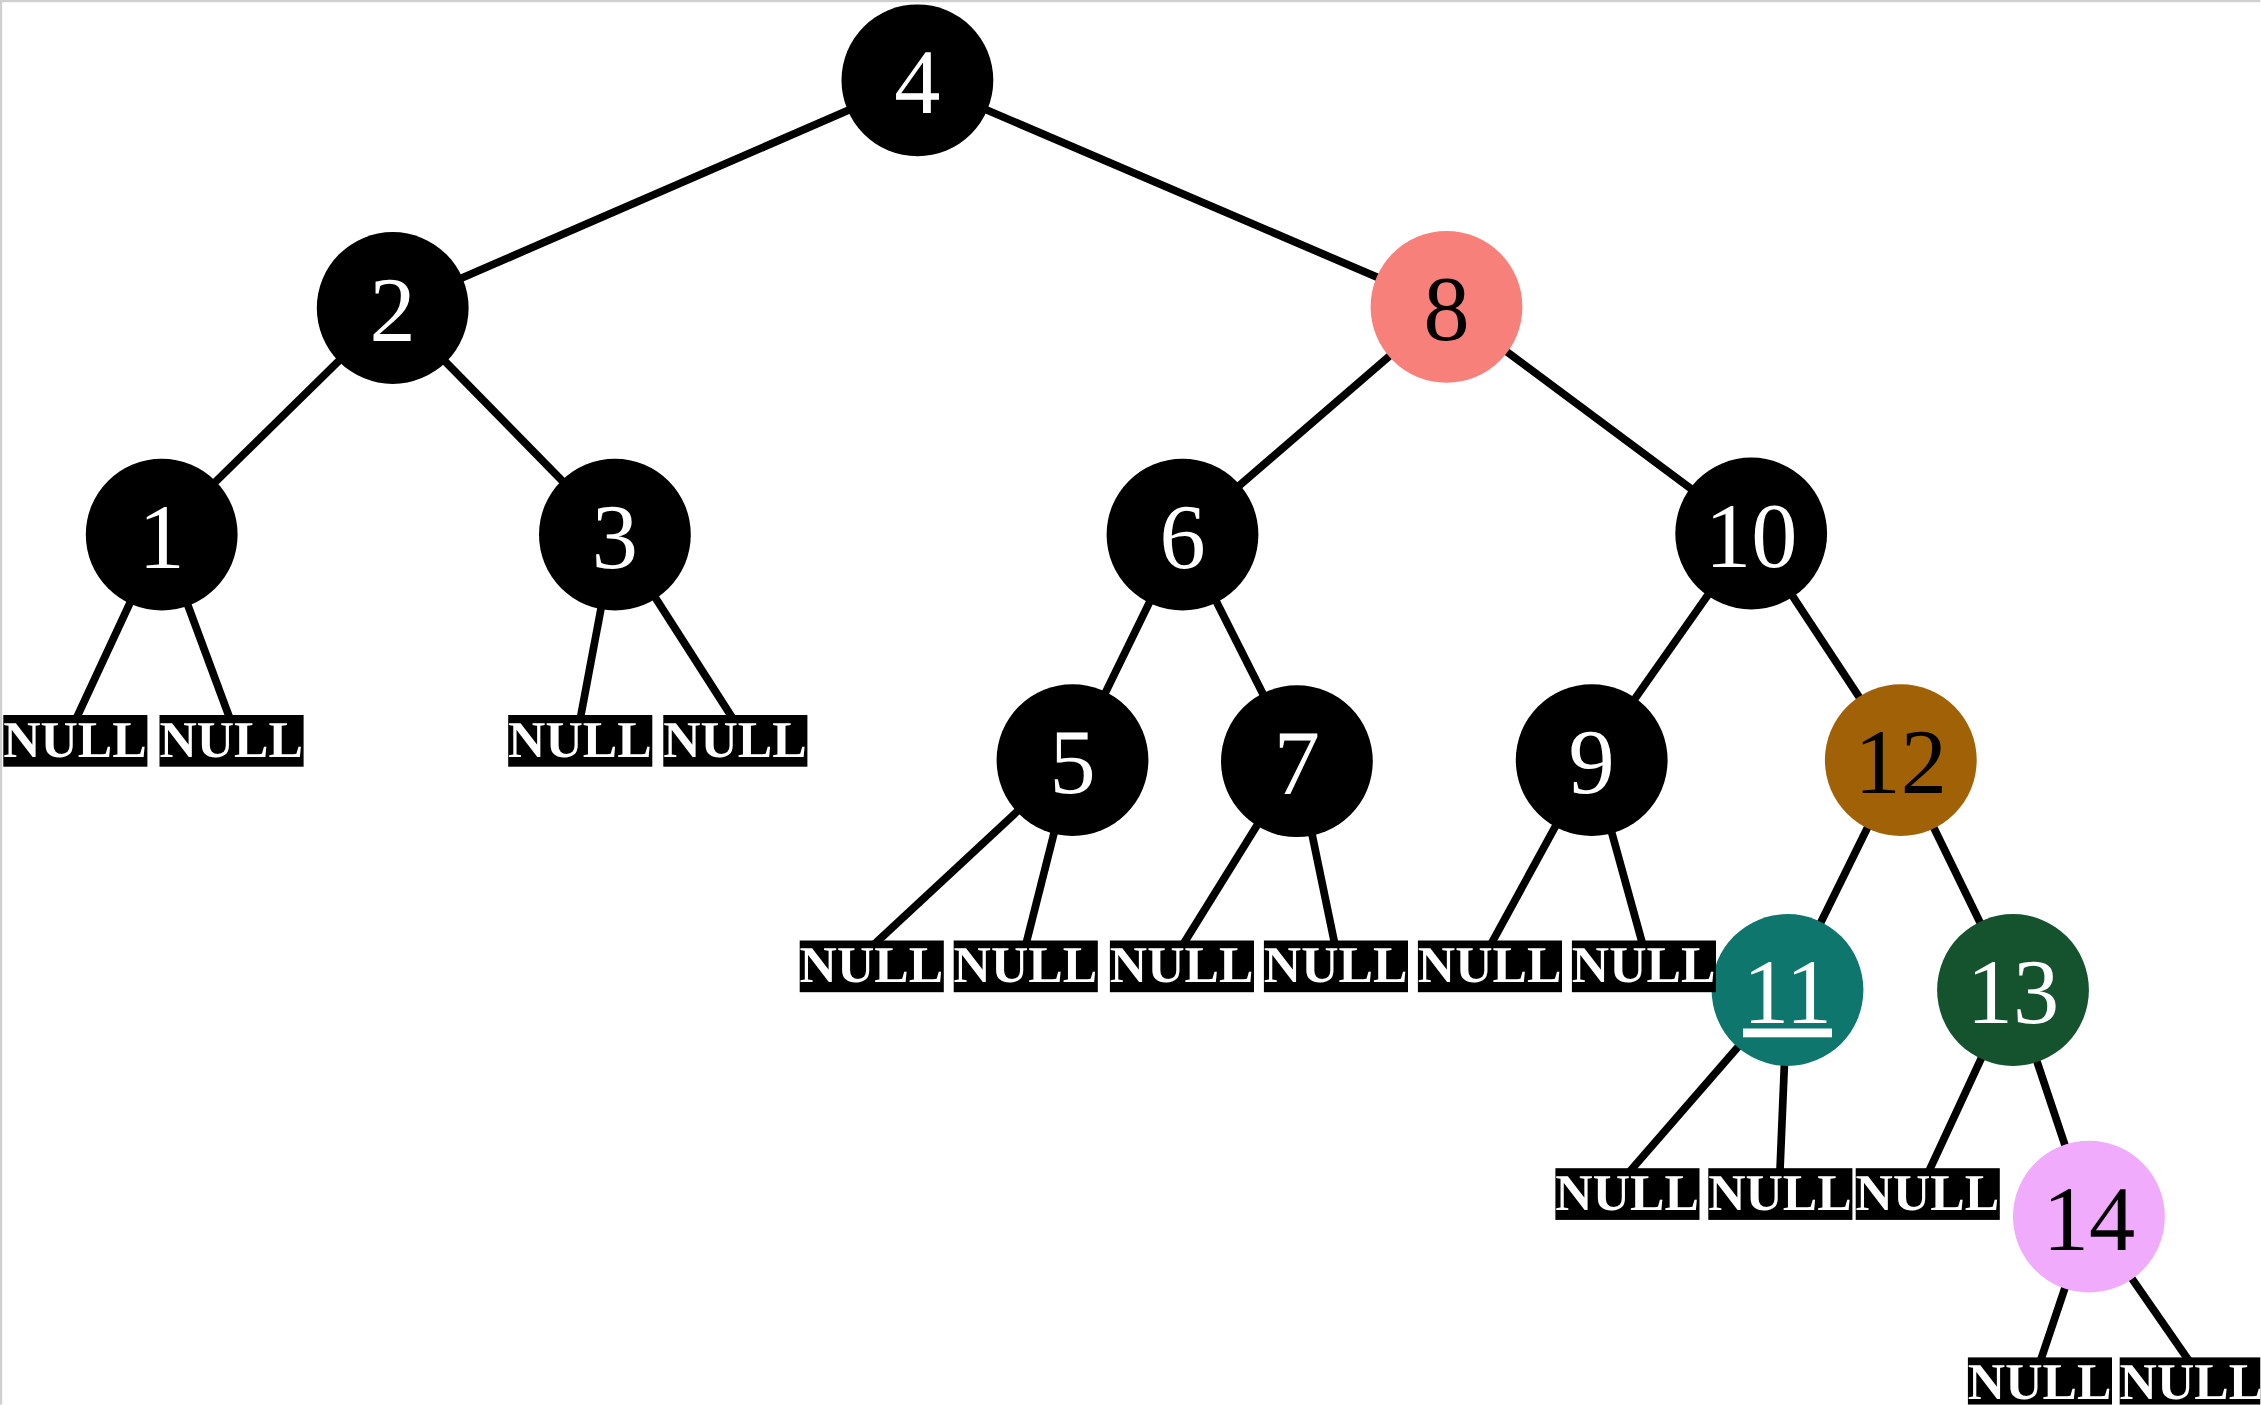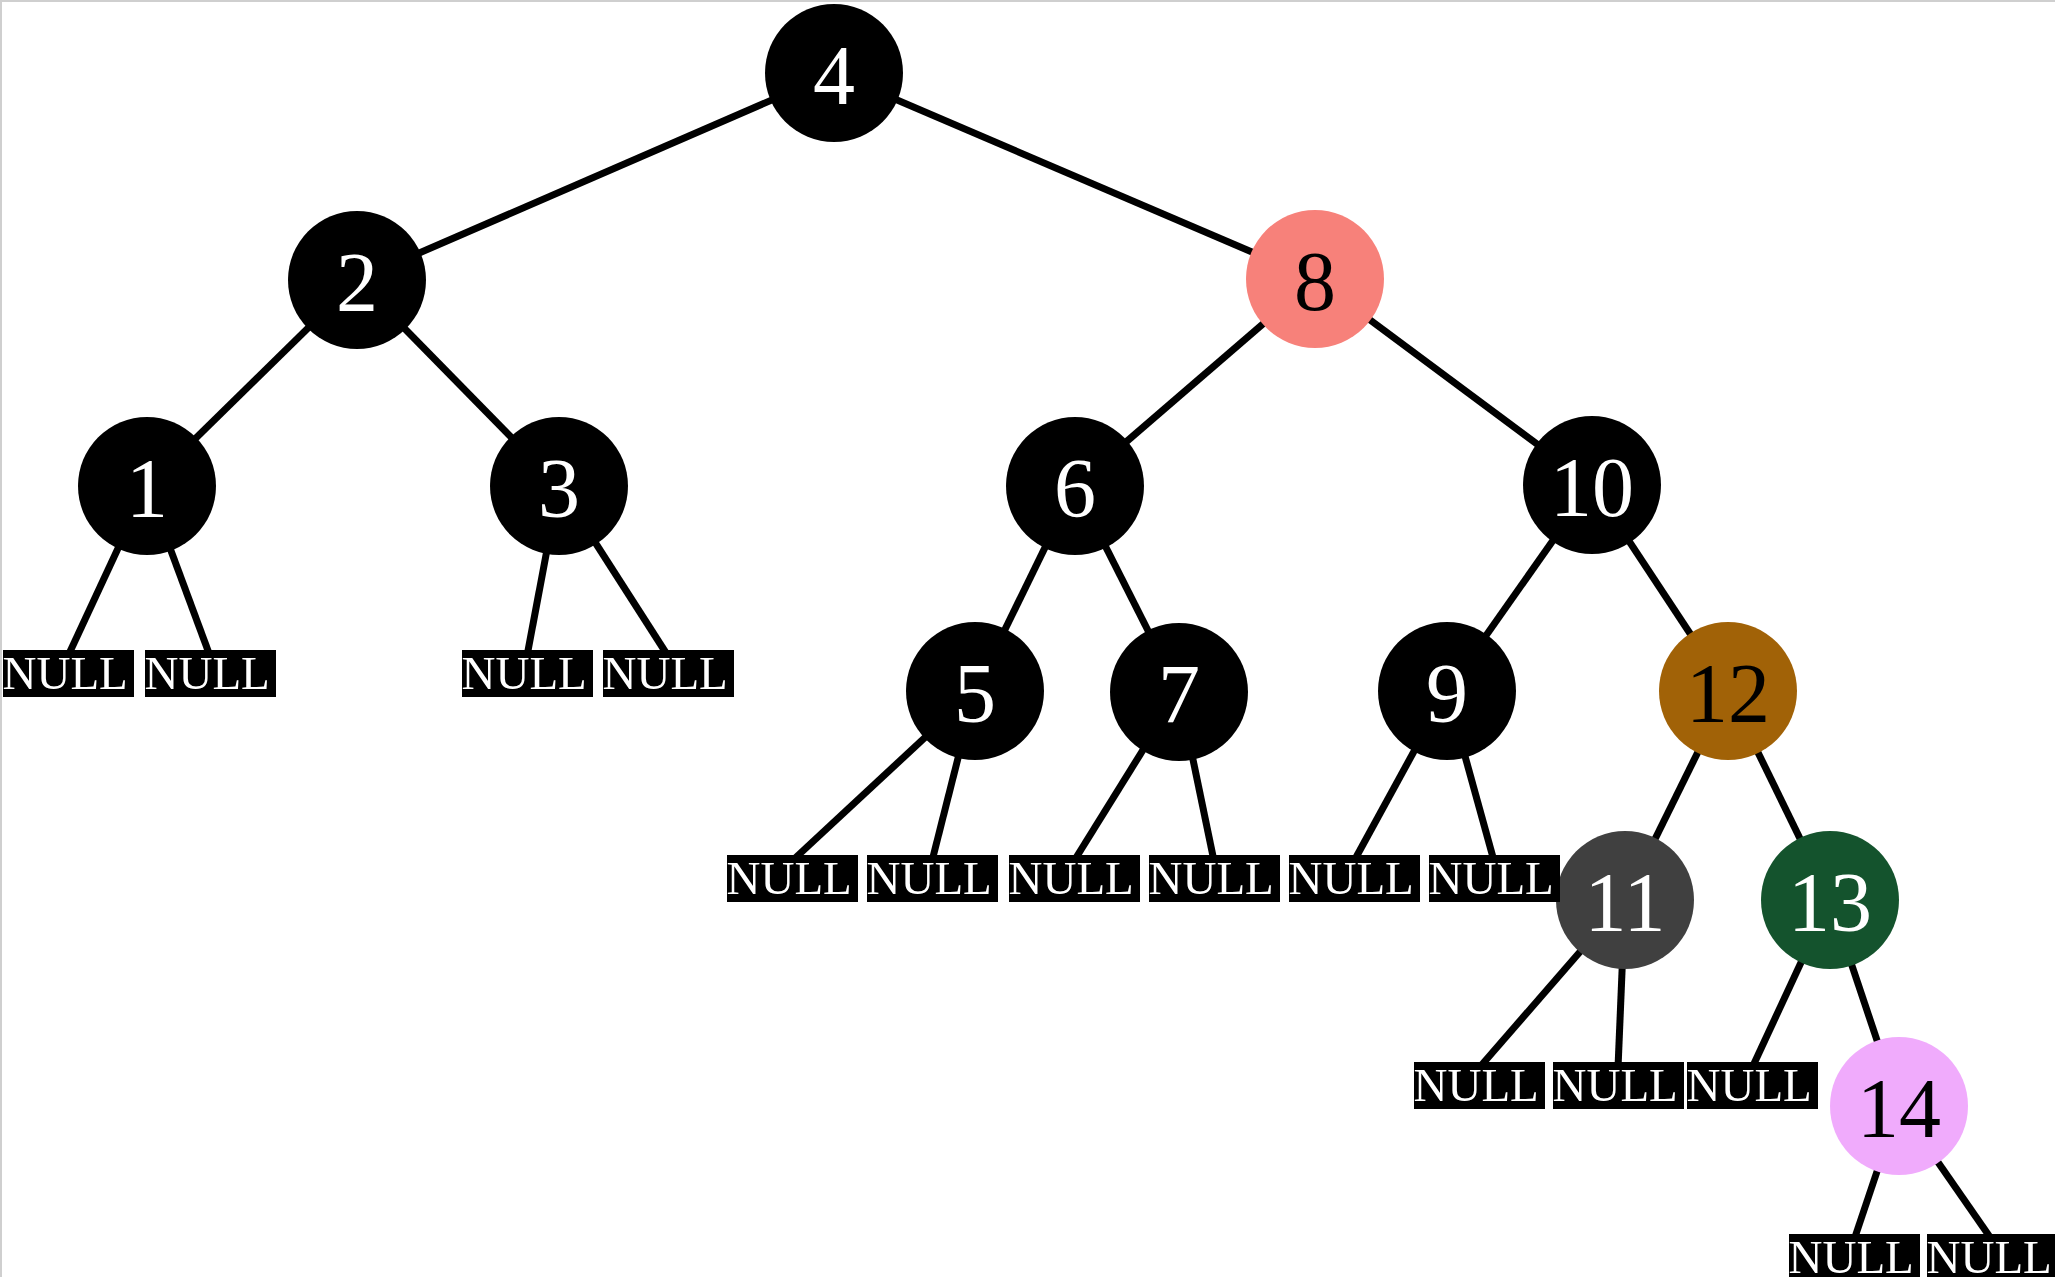--- a/index.html
+++ b/index.html
@@ -36,22 +36,23 @@
   }
   .tree-node .node-label {
     font-size: 84px;
     line-height: 1;
     padding-top: 6px;
   }
   .null-leaf {
     position: absolute;
     display: flex;
     align-items: center;
-    justify-content: flex-start;
+    justify-content: flex-end;
     overflow: visible;
+    font-weight: bold;
   }
   .null-leaf .null-label {
     font-size: 47px;
     line-height: 1;
   }
 </style>
 </head>
 <body>
 
 <div id="tree-canvas">
@@ -111,21 +112,21 @@
     </div>
     <div class="tree-node" style="left: 1108px; top: 621px; background: rgb(0, 0, 0); color: rgb(255, 255, 255);">
       <span class="node-label">7</span>
     </div>
     <div class="tree-node" style="left: 1376px; top: 620px; background: rgb(0, 0, 0); color: rgb(255, 255, 255);">
       <span class="node-label">9</span>
     </div>
     <div class="tree-node" style="left: 1657px; top: 620px; background: #a16207; color: rgb(0, 0, 0);">
       <span class="node-label">12</span>
     </div>
-    <div class="tree-node" style="left: 1554px; top: 829px; background: #404040; color: rgb(255, 255, 255);">
+    <div class="tree-node" style="left: 1554px; top: 829px; background: #0f766e; color: rgb(255, 255, 255); text-decoration: underline;">
       <span class="node-label">11</span>
     </div>
     <div class="tree-node" style="left: 1759px; top: 829px; background: #14532d; color: rgb(255, 255, 255);">
       <span class="node-label">13</span>
     </div>
     <div class="tree-node" style="left: 1828px; top: 1035px; background: #f0abfc; color: rgb(0, 0, 0);">
       <span class="node-label">14</span>
     </div>
     <div class="null-leaf" style="left: 0.5px; top: 648px; width: 131px; height: 47px; background: rgb(0, 0, 0); color: rgb(255, 255, 255);">
       <span class="null-label">NULL</span>

